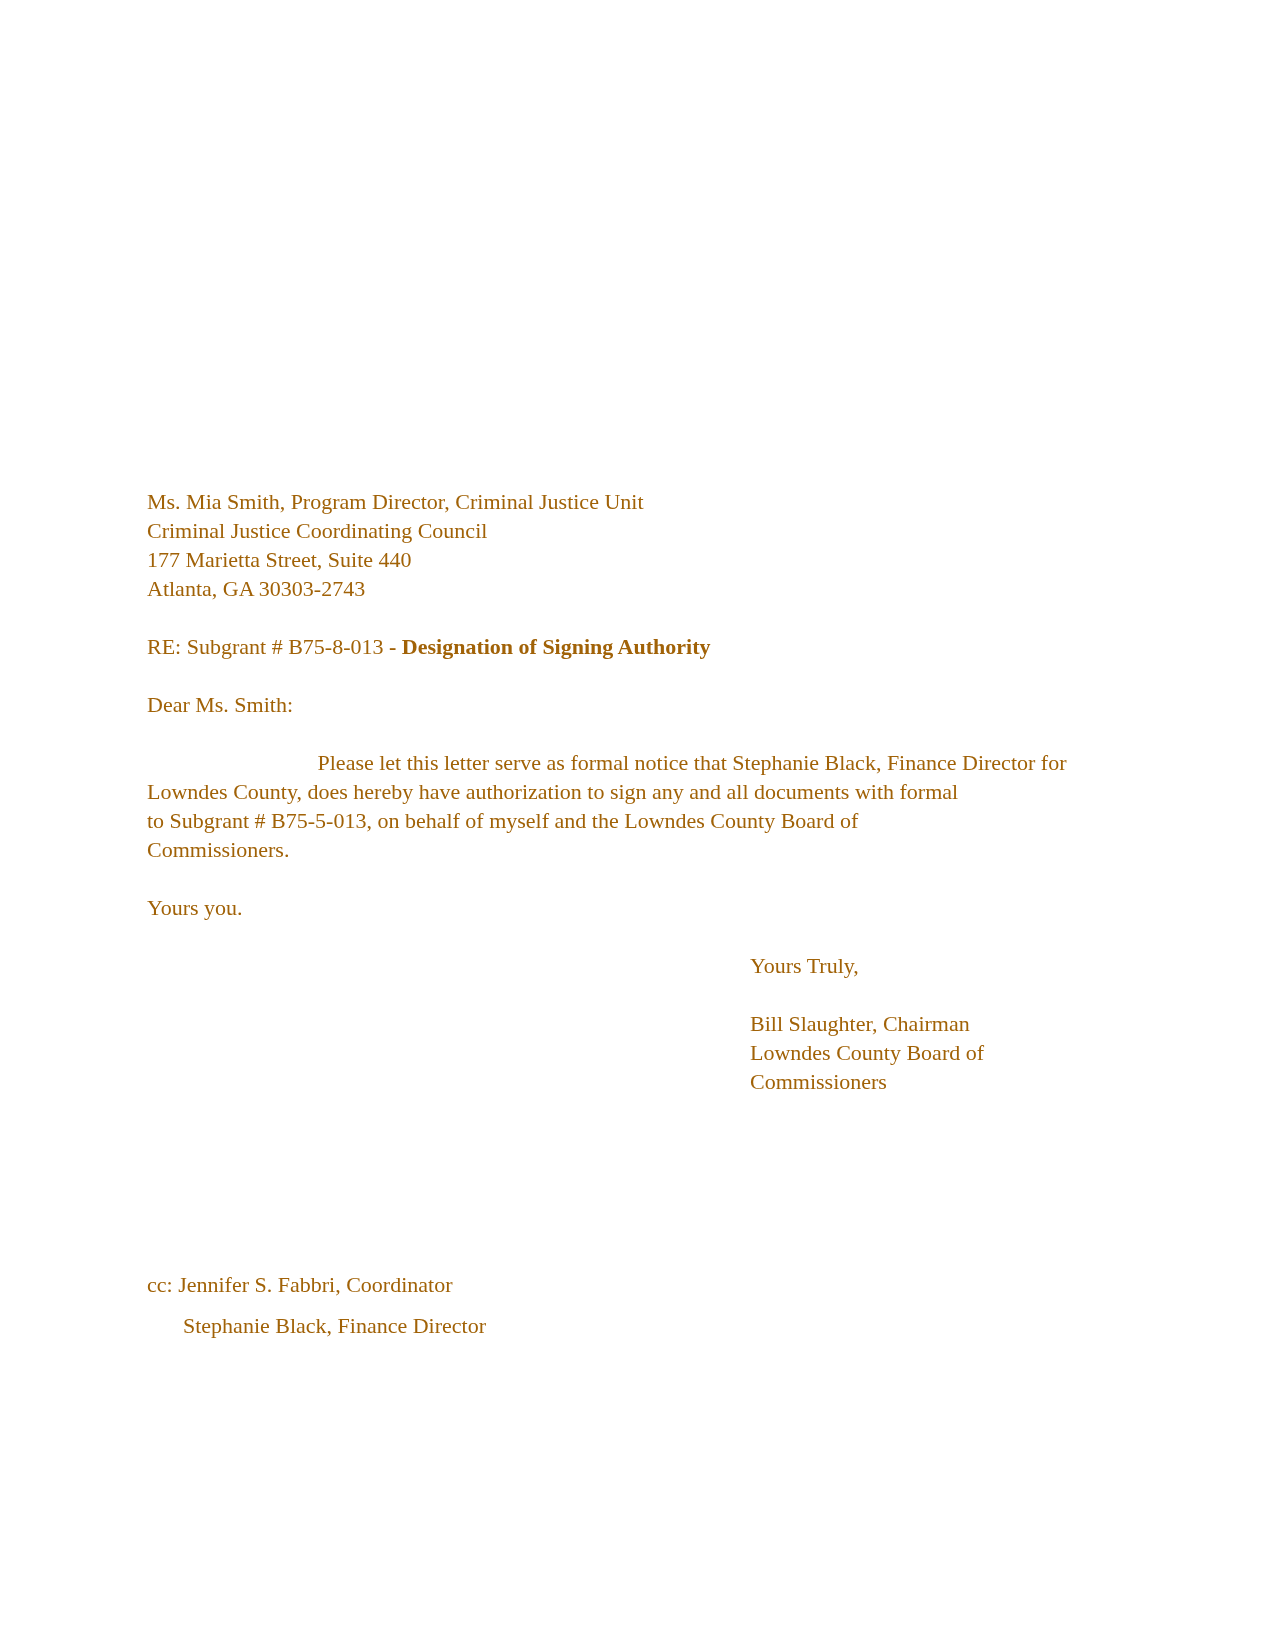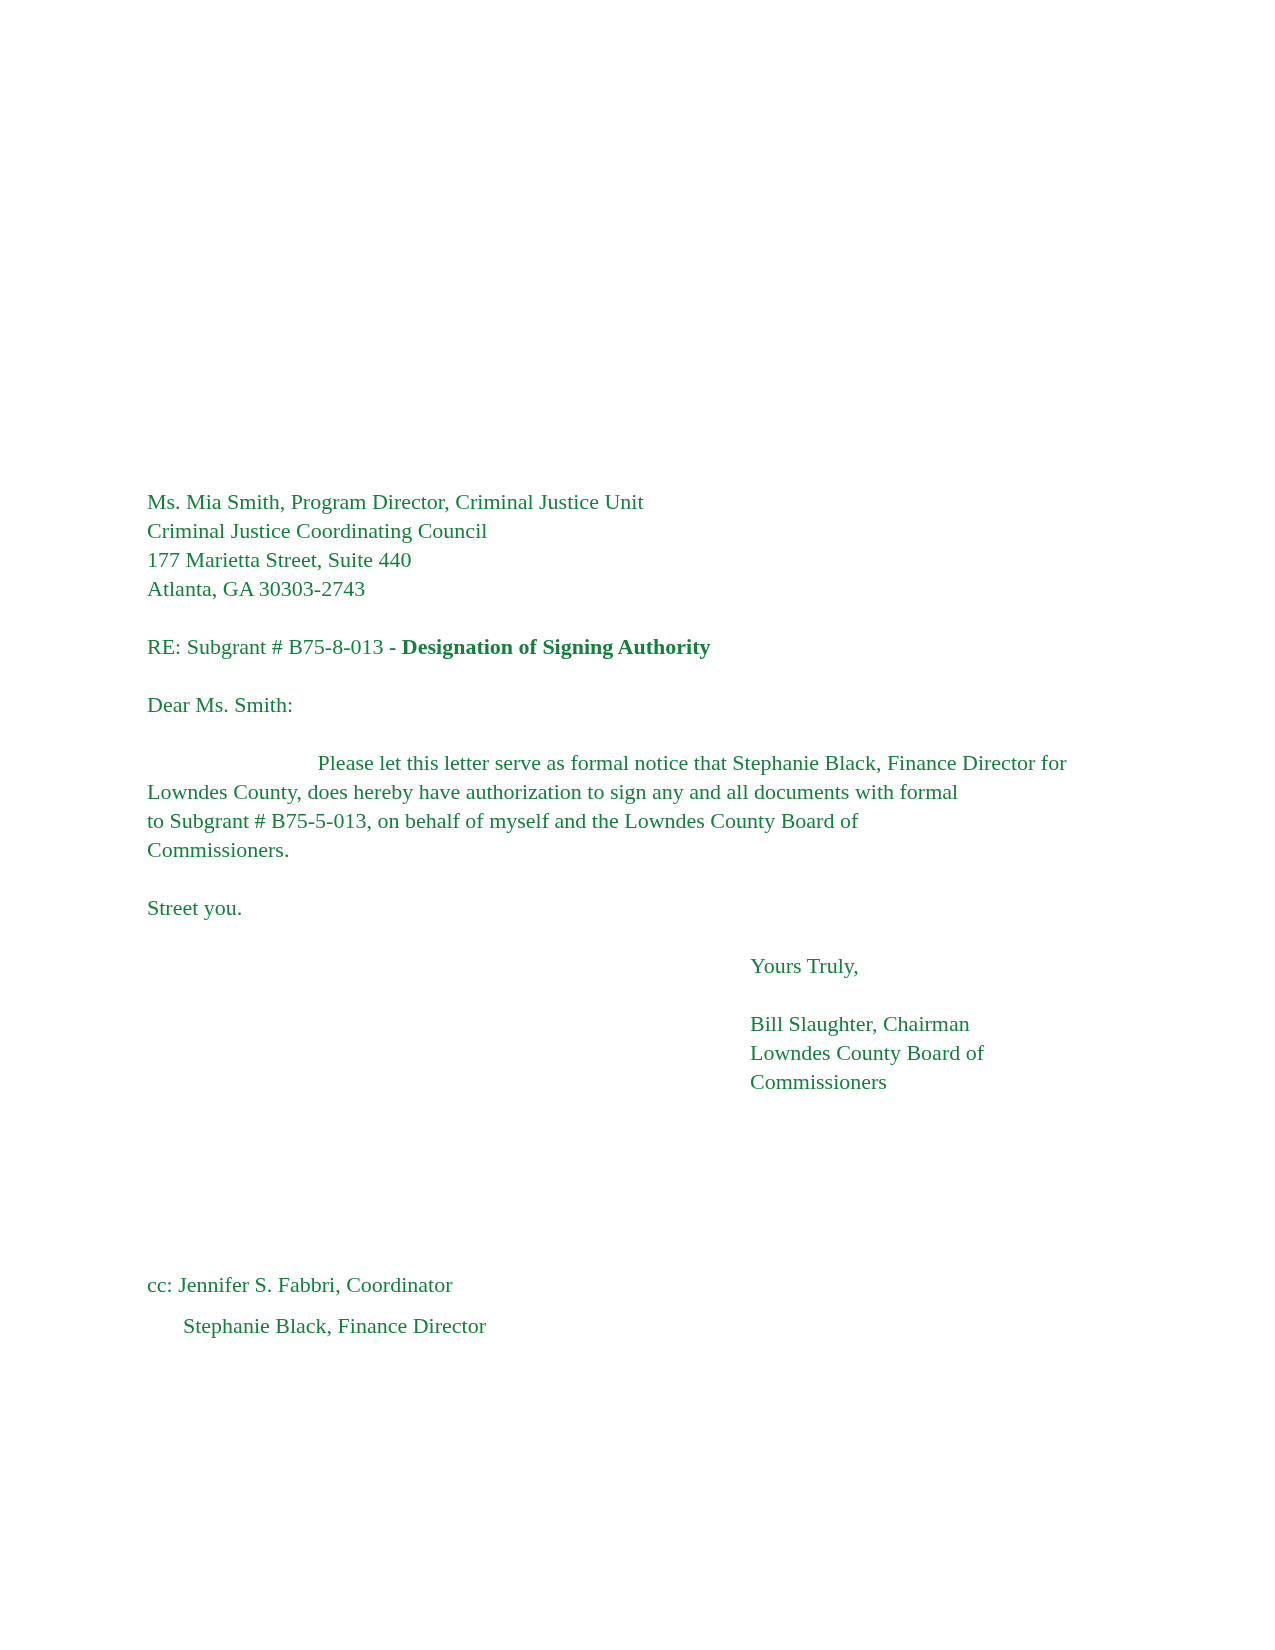--- a/index.html
+++ b/index.html
@@ -5,21 +5,21 @@
   html, body {
     margin: 0;
     padding: 0;
     background: #ffffff;
   }
   .page {
     position: relative;
     width: 1275px;
     height: 1650px;
     background: #ffffff;
-    color: #15803d;
+    color: #a16207;
     font-family: "Liberation Serif", "DejaVu Serif", serif;
     font-size: 22px;
     line-height: 29px;
     box-sizing: border-box;
     padding: 487px 100px 0 147px;
     overflow: hidden;
   }
   .block { margin: 0 0 29px 0; }
   .line { white-space: nowrap; }
   .body-first-line { text-indent: 62px; text-align: center; }
@@ -46,21 +46,21 @@
 
   <div class="block line">Dear Ms. Smith:</div>
 
   <div class="block">
     <div class="line body-first-line">Please let this letter serve as formal notice that Stephanie Black, Finance Director for</div>
     <div class="line">Lowndes County, does hereby have authorization to sign any and all documents with formal</div>
     <div class="line">to Subgrant # B75-5-013, on behalf of myself and the Lowndes County Board of</div>
     <div class="line">Commissioners.</div>
   </div>
 
-  <div class="block line">Street you.</div>
+  <div class="block line">Yours you.</div>
 
   <div class="block closing-block line">Yours Truly,</div>
 
   <div class="block signature-block">
     <div class="line">Bill Slaughter, Chairman</div>
     <div class="line">Lowndes County Board of</div>
     <div class="line">Commissioners</div>
   </div>
 
   <div class="block">

